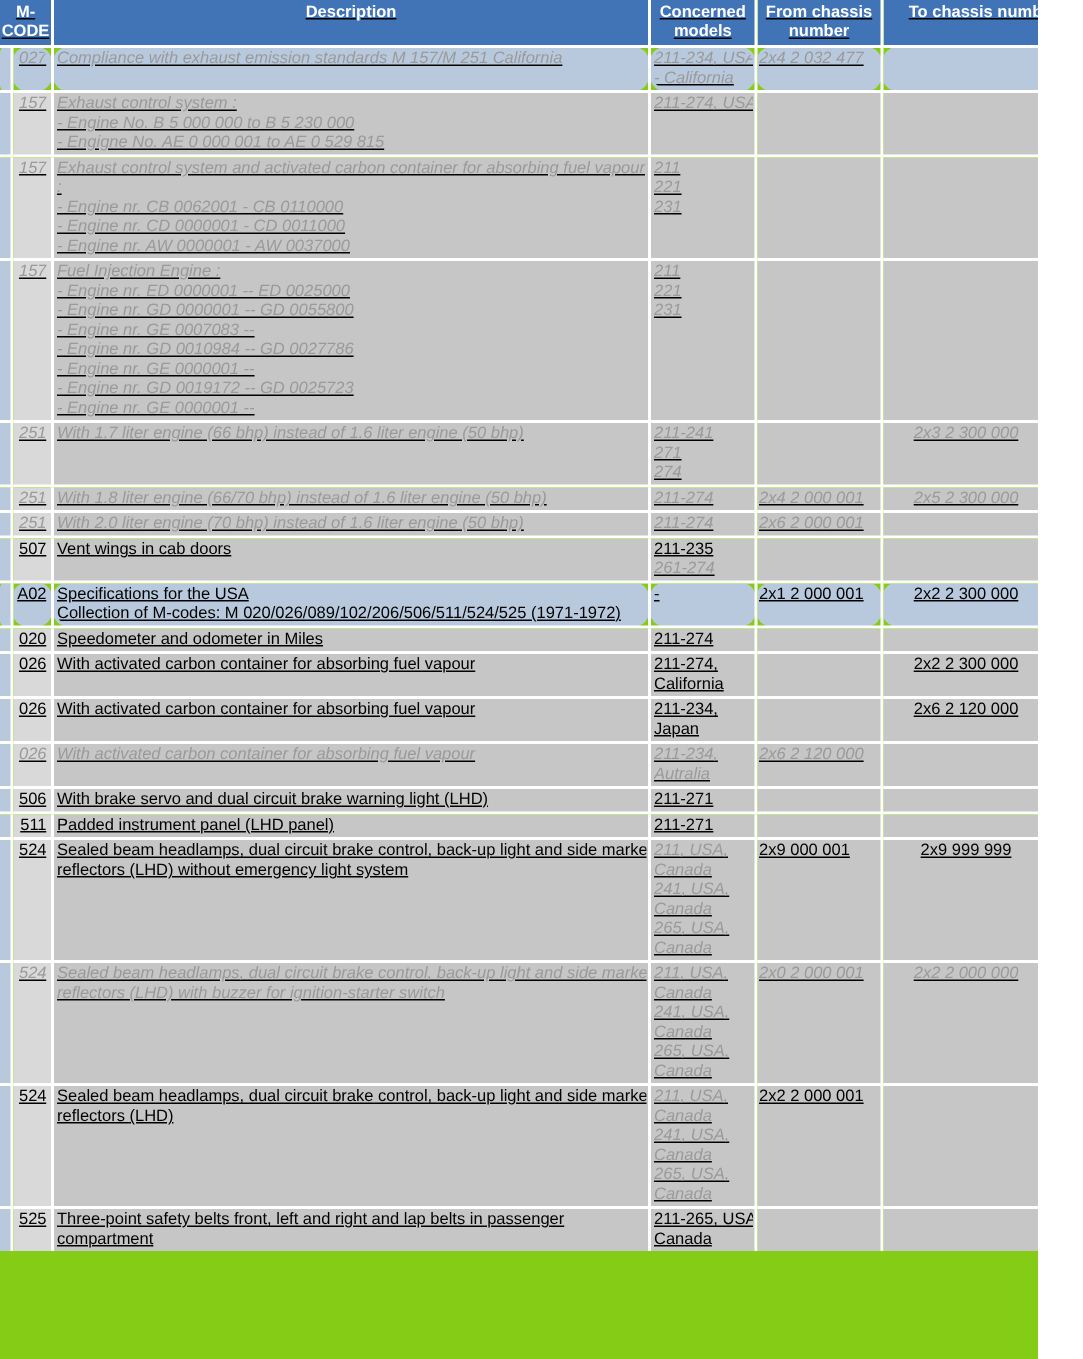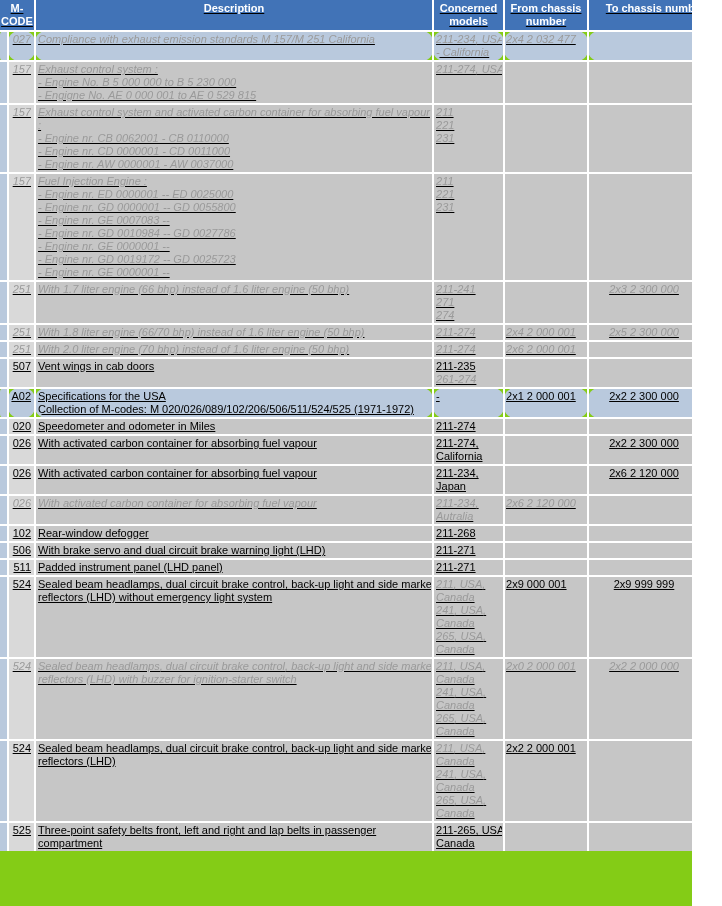--- a/index.html
+++ b/index.html
@@ -307,35 +307,20 @@
           </td>
           <td class="from">
             <div class="line dim">2x6 2 120 000</div>
           </td>
           <td class="to"></td>
           <td class="strip"></td>
         </tr>
         <tr class="row-gray">
           <td class="strip"></td>
           <td class="mcode">
-            <div class="line">102</div>
-          </td>
-          <td class="desc">
-            <div class="line">Rear-window defogger</div>
-          </td>
-          <td class="models">
-            <div class="line">211-268</div>
-          </td>
-          <td class="from"></td>
-          <td class="to"></td>
-          <td class="strip"></td>
-        </tr>
-        <tr class="row-gray">
-          <td class="strip"></td>
-          <td class="mcode">
             <div class="line">506</div>
           </td>
           <td class="desc">
             <div class="line">With brake servo and dual circuit brake warning light (LHD)</div>
           </td>
           <td class="models">
             <div class="line">211-271</div>
           </td>
           <td class="from"></td>
           <td class="to"></td>

